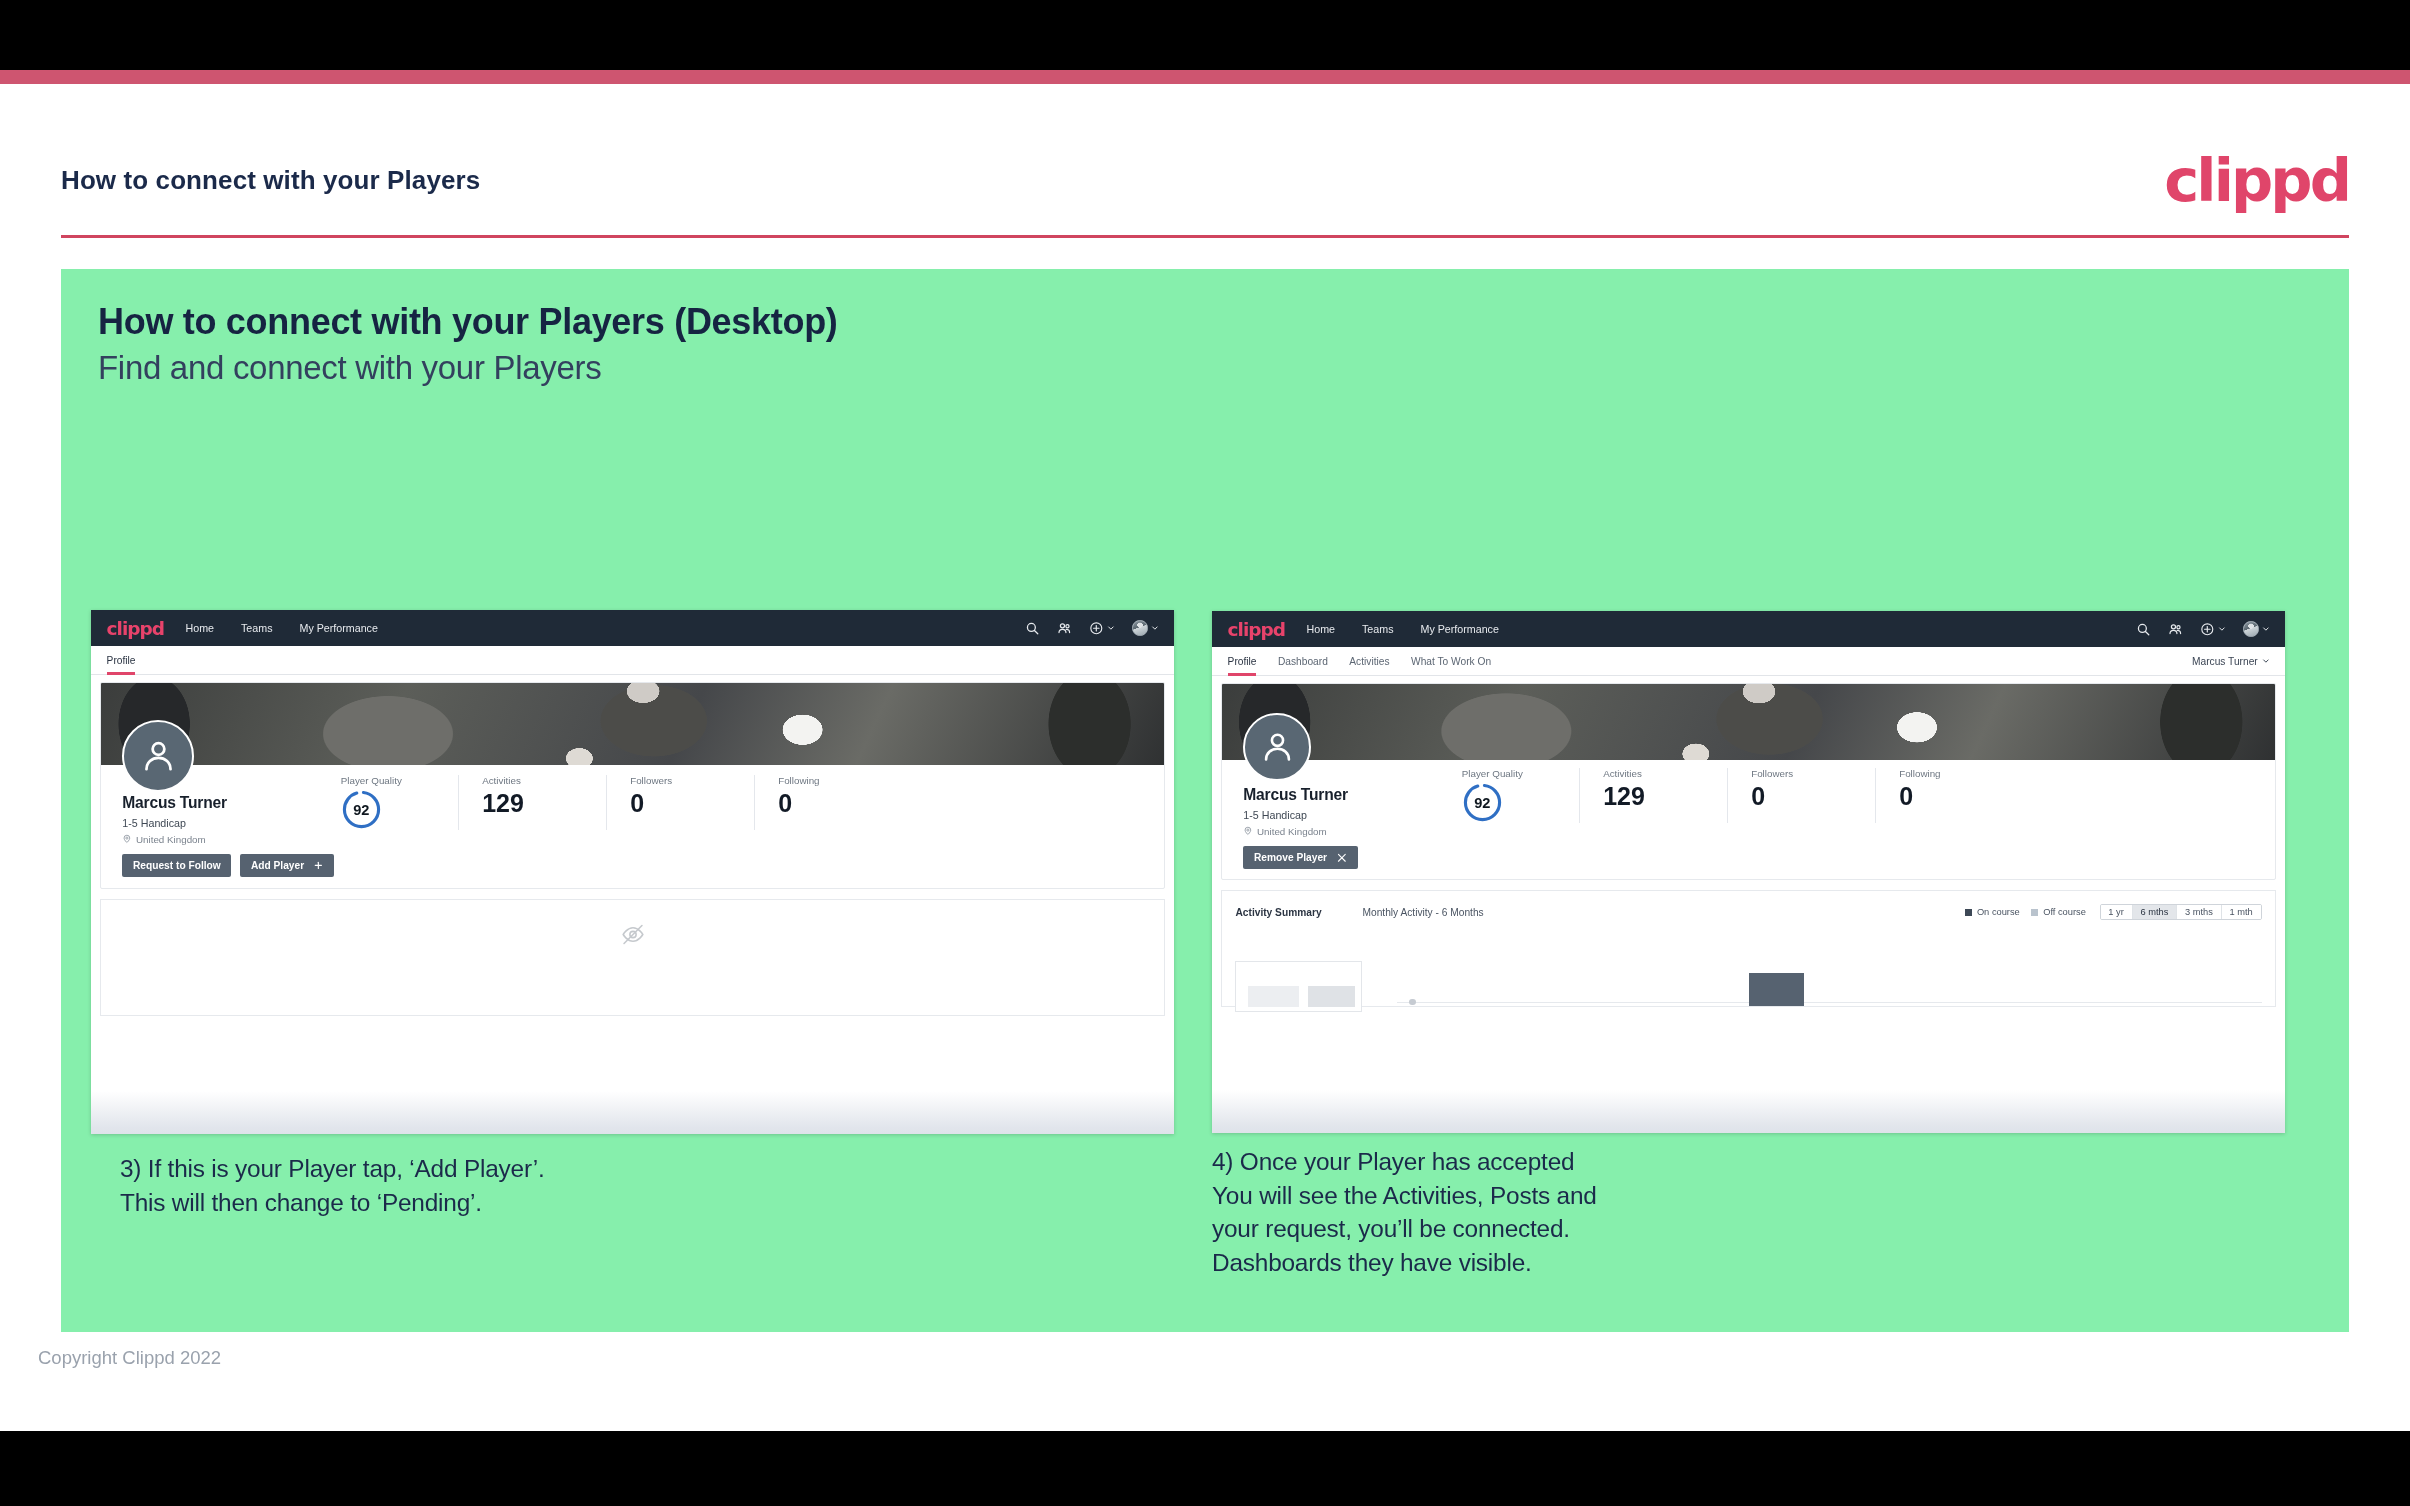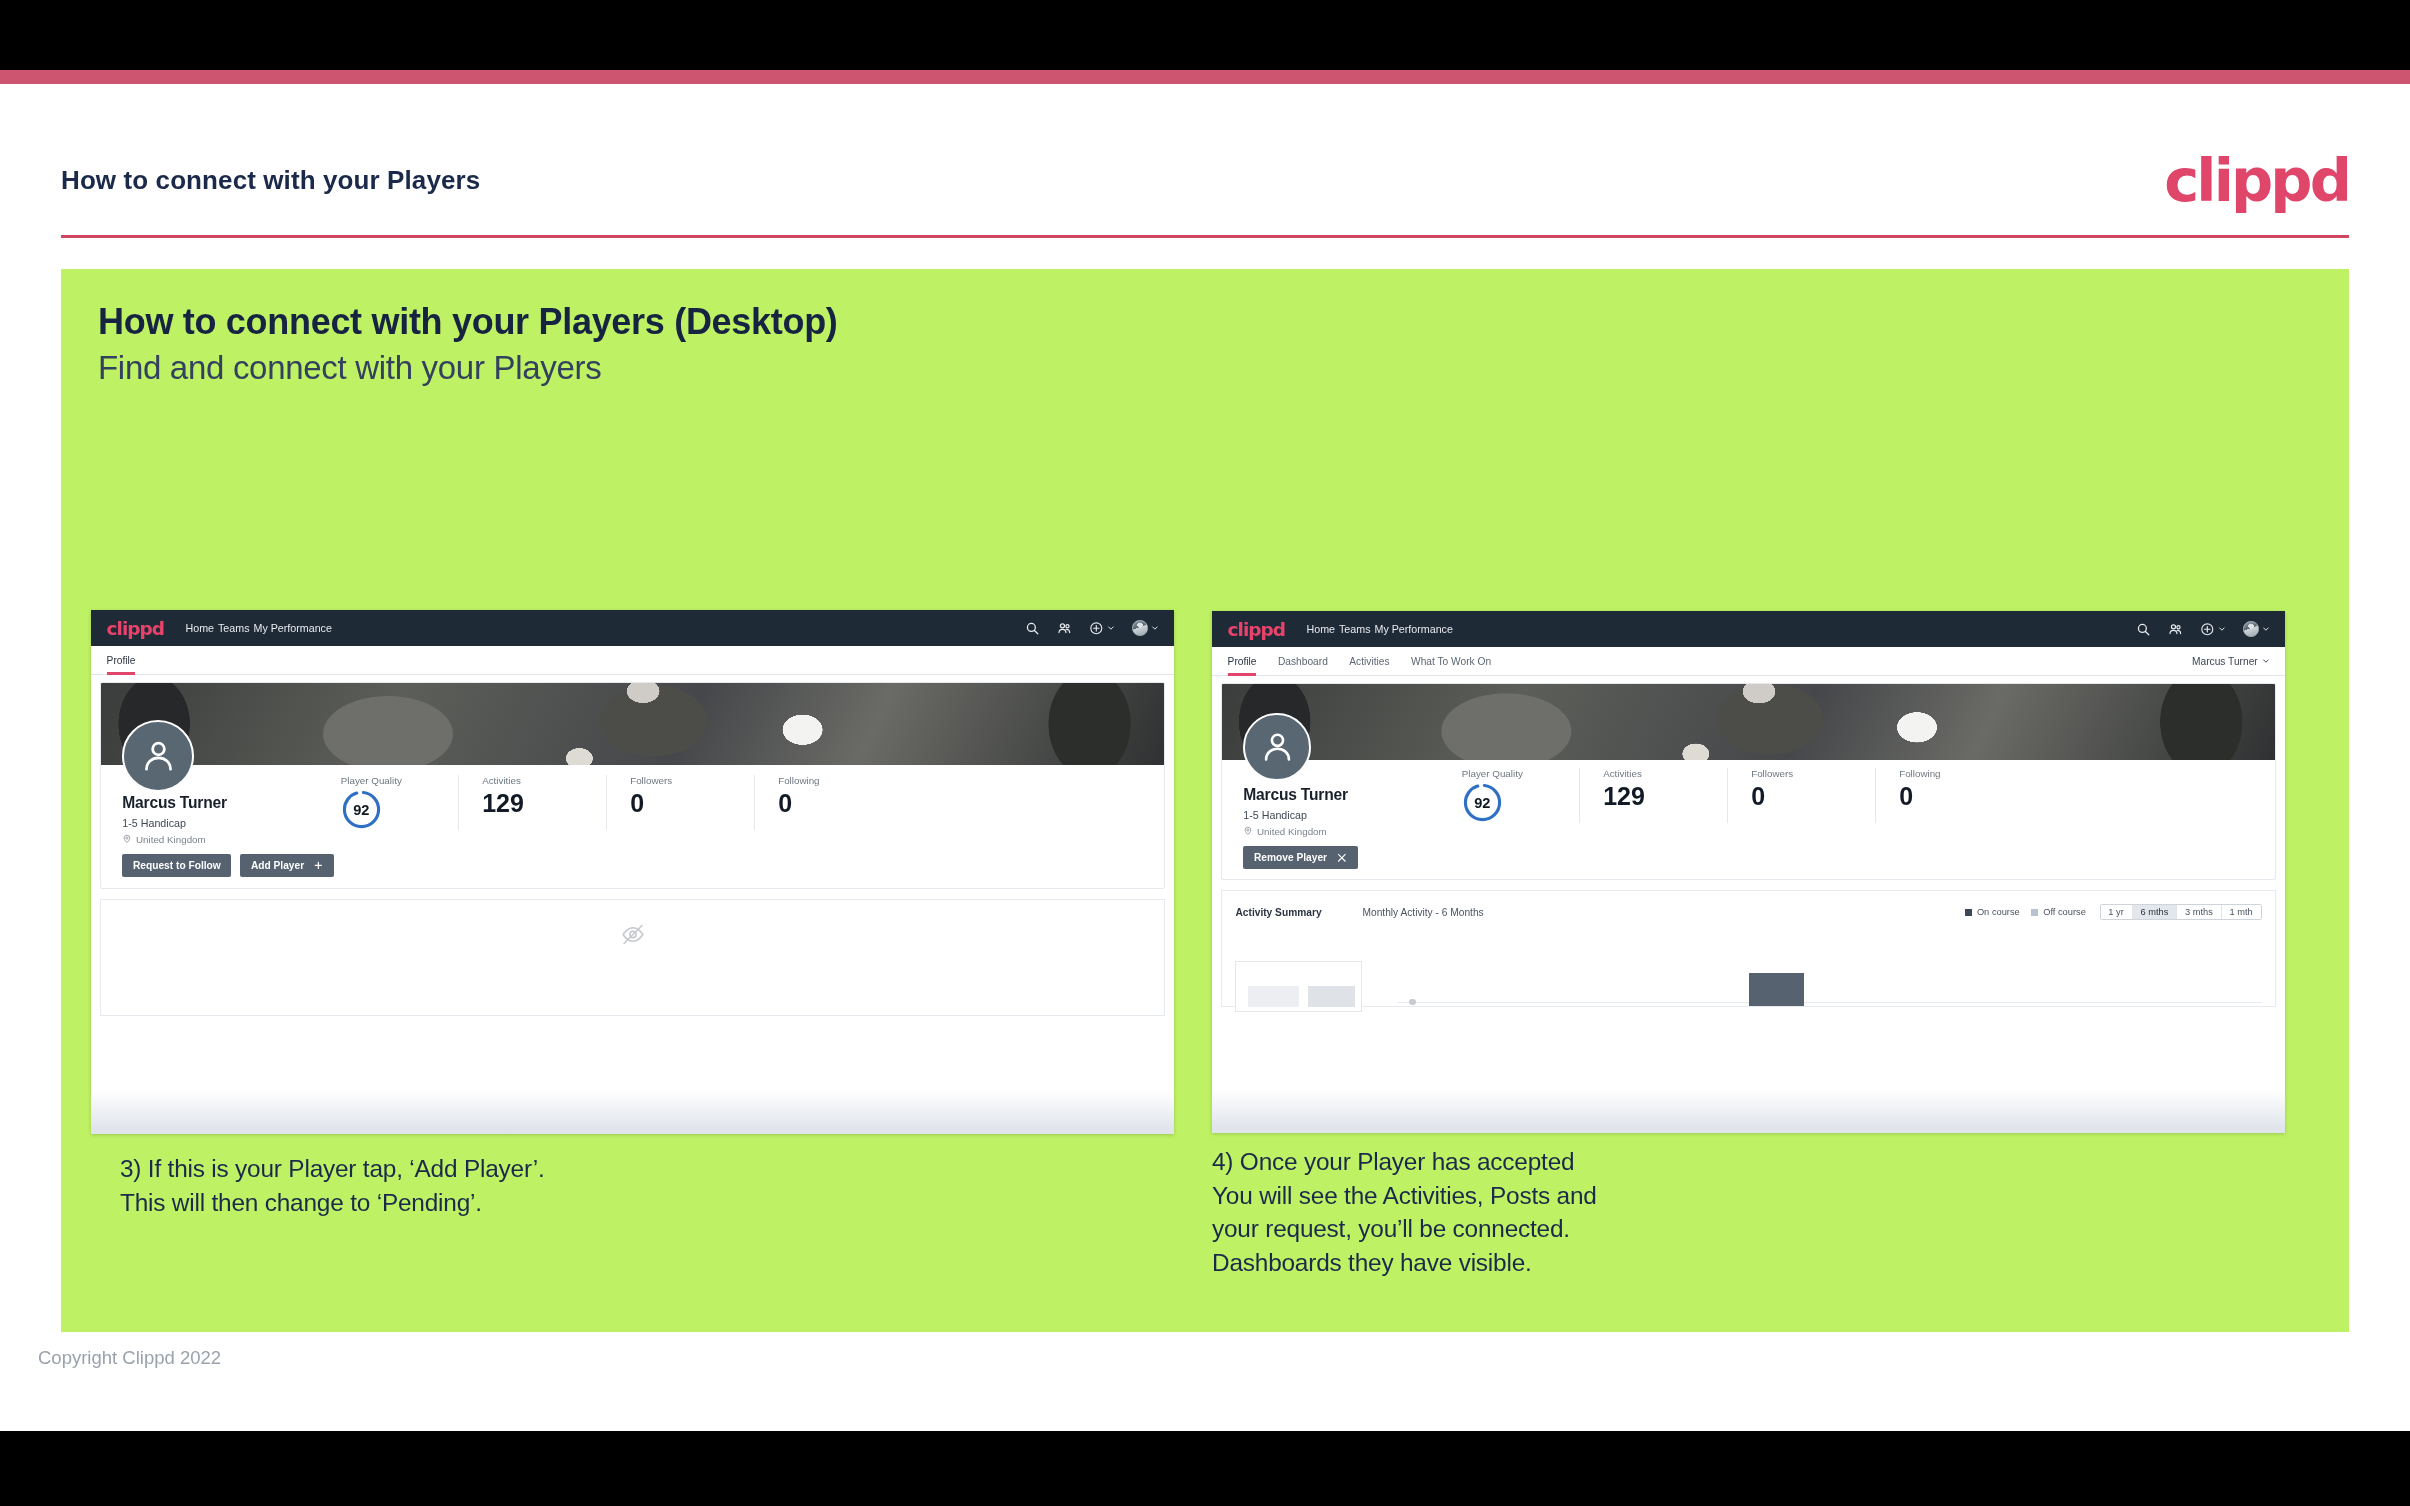--- a/index.html
+++ b/index.html
@@ -33,21 +33,21 @@
     font-size:59px; font-weight:800; color:#e0456a;
     letter-spacing:-2.9px; font-family:"DejaVu Sans", sans-serif;
   }
   .header-rule {
     position:absolute; left:61px; top:151px; width:2288px; height:2.9px; background:#d0455f;
   }
 
   
   .panel {
     position:absolute; left:61px; top:185px; width:2288px; height:1063px;
-    background:#bef264;
+    background:#86efac;
   }
 
   .panel-title {
     position:absolute; left:37px; top:32px;
     font-size:36px; font-weight:700; color:#162442; letter-spacing:-0.3px;
   }
   .panel-subtitle {
     position:absolute; left:37px; top:80px;
     font-size:33px; font-weight:400; color:#33405e; letter-spacing:-0.3px;
   }
@@ -69,21 +69,21 @@
   
   .navbar {
     position:relative; height:36px; background:#1f2a37;
     display:flex; align-items:center; padding:0 11.7px 0 15.6px;
   }
   .nav-logo {
     font-size:18.5px; font-weight:800; color:#e8436b;
     letter-spacing:-1px; font-family:"DejaVu Sans", sans-serif;
     margin-right:21.5px;
   }
-  .nav-links { display:flex; align-items:center; gap:4px; }
+  .nav-links { display:flex; align-items:center; gap:27px; }
   .nav-link { font-size:10.7px; color:#e7eaee; white-space:nowrap; }
   .nav-right { margin-left:auto; display:flex; align-items:center; gap:17.6px; padding-right:3.9px; }
   .nav-ico { width:14.6px; height:14.6px; display:block; }
   .nav-ico svg { width:100%; height:100%; display:block; }
   .nav-combo { display:flex; align-items:center; gap:2.9px; }
   .chev { width:7.8px; height:7.8px; }
   .chev svg { width:100%; height:100%; display:block; }
   .avatar-sm {
     width:15.6px; height:15.6px; border-radius:50%;
     background:

